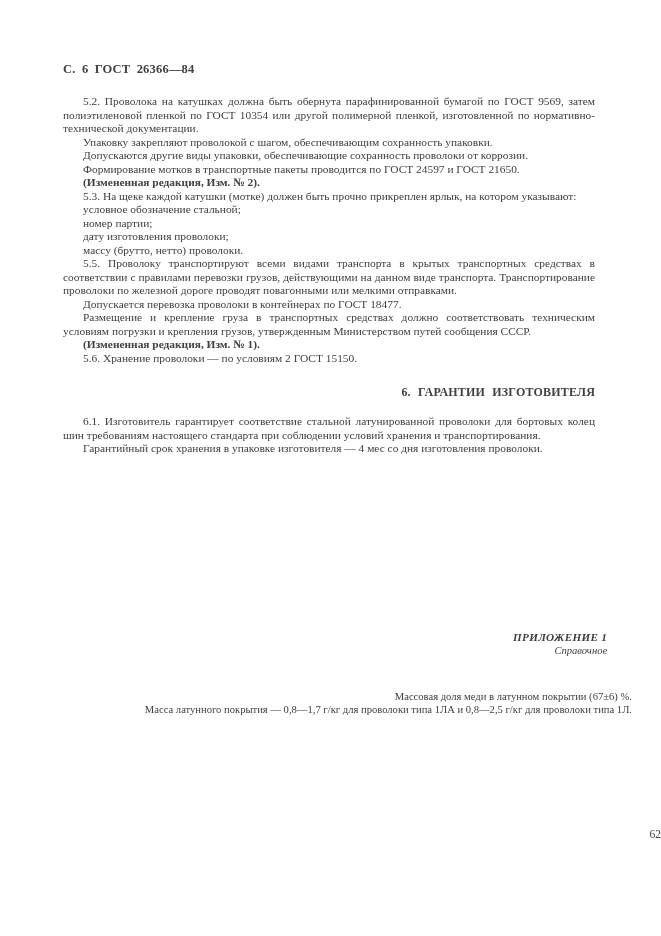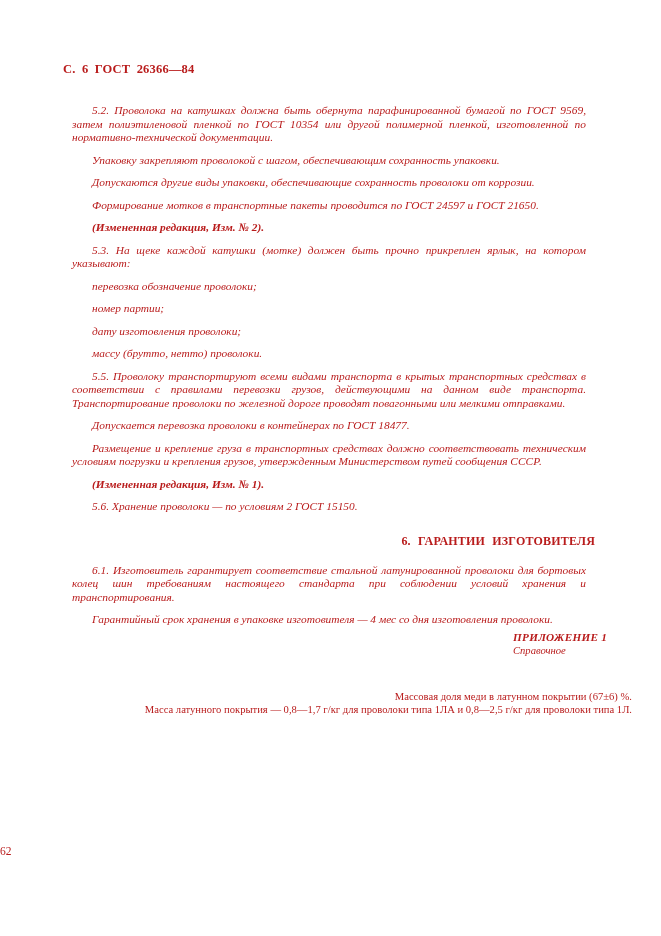--- a/index.html
+++ b/index.html
@@ -1,62 +1,62 @@
 <!DOCTYPE html>
 <html lang="ru"><head>
 <meta charset="utf-8">
 <style>
   html, body { margin: 0; padding: 0; background: #ffffff; }
   .page {
     position: relative;
     width: 661px;
     height: 936px;
     background: #ffffff;
-    color: #b91c1c;
+    color: #404040;
     font-family: "Liberation Serif", serif;
     overflow: hidden;
   }
   .doc-header {
     position: absolute;
     top: 62px;
     left: 63px;
     font-size: 12.5px;
     font-weight: bold;
     word-spacing: 3px;
     letter-spacing: 0.2px;
   }
   .content {
     position: absolute;
     top: 95px;
     left: 63px;
     width: 532px;
   }
   .content p {
-    margin: 9px;
+    margin: 0;
     font-size: 11.4px;
     line-height: 13.5px;
     text-align: justify;
     text-indent: 20px;
-    font-style: italic;
   }
   .content p.bold { font-weight: bold; }
   .section-heading {
     margin: 20px 0 15px 0;
     font-size: 12px;
     font-weight: bold;
     text-align: right;
     word-spacing: 4px;
     letter-spacing: 0.2px;
   }
   .appendix-head {
     position: absolute;
     top: 630px;
     left: 513px;
     font-style: italic;
     line-height: 14px;
+    text-align: right;
   }
   .appendix-title {
     font-size: 11.2px;
     font-weight: bold;
     letter-spacing: 0.3px;
   }
   .appendix-subtitle { font-size: 10.6px; }
   .appendix-body {
     position: absolute;
     top: 690px;
@@ -64,42 +64,42 @@
     width: 545px;
   }
   .appendix-body p {
     margin: 0;
     font-size: 10.6px;
     line-height: 13.2px;
     text-align: right;
   }
   .page-number {
     position: absolute;
-    top: 845px;
+    top: 828px;
     left: 0;
     width: 100%;
-    text-align: left;
+    text-align: right;
     font-size: 11.5px;
   }
 </style>
 </head>
 <body>
 
 <div class="page">
 
   <div class="doc-header">С. 6 ГОСТ 26366—84</div>
 
   <div class="content">
     <p>5.2. Проволока на катушках должна быть обернута парафинированной бумагой по ГОСТ 9569, затем полиэтиленовой пленкой по ГОСТ 10354 или другой полимерной пленкой, изготовленной по нормативно-технической документации.</p>
     <p>Упаковку закрепляют проволокой с шагом, обеспечивающим сохранность упаковки.</p>
     <p>Допускаются другие виды упаковки, обеспечивающие сохранность проволоки от коррозии.</p>
     <p>Формирование мотков в транспортные пакеты проводится по ГОСТ 24597 и ГОСТ 21650.</p>
     <p class="bold">(Измененная редакция, Изм. № 2).</p>
     <p>5.3. На щеке каждой катушки (мотке) должен быть прочно прикреплен ярлык, на котором указывают:</p>
-    <p>перевозка обозначение проволоки;</p>
+    <p>условное обозначение стальной;</p>
     <p>номер партии;</p>
     <p>дату изготовления проволоки;</p>
     <p>массу (брутто, нетто) проволоки.</p>
     <p>5.5. Проволоку транспортируют всеми видами транспорта в крытых транспортных средствах в соответствии с правилами перевозки грузов, действующими на данном виде транспорта. Транспортирование проволоки по железной дороге проводят повагонными или мелкими отправками.</p>
     <p>Допускается перевозка проволоки в контейнерах по ГОСТ 18477.</p>
     <p>Размещение и крепление груза в транспортных средствах должно соответствовать техническим условиям погрузки и крепления грузов, утвержденным Министерством путей сообщения СССР.</p>
     <p class="bold">(Измененная редакция, Изм. № 1).</p>
     <p>5.6. Хранение проволоки — по условиям 2 ГОСТ 15150.</p>
 
     <div class="section-heading">6. ГАРАНТИИ ИЗГОТОВИТЕЛЯ</div>

